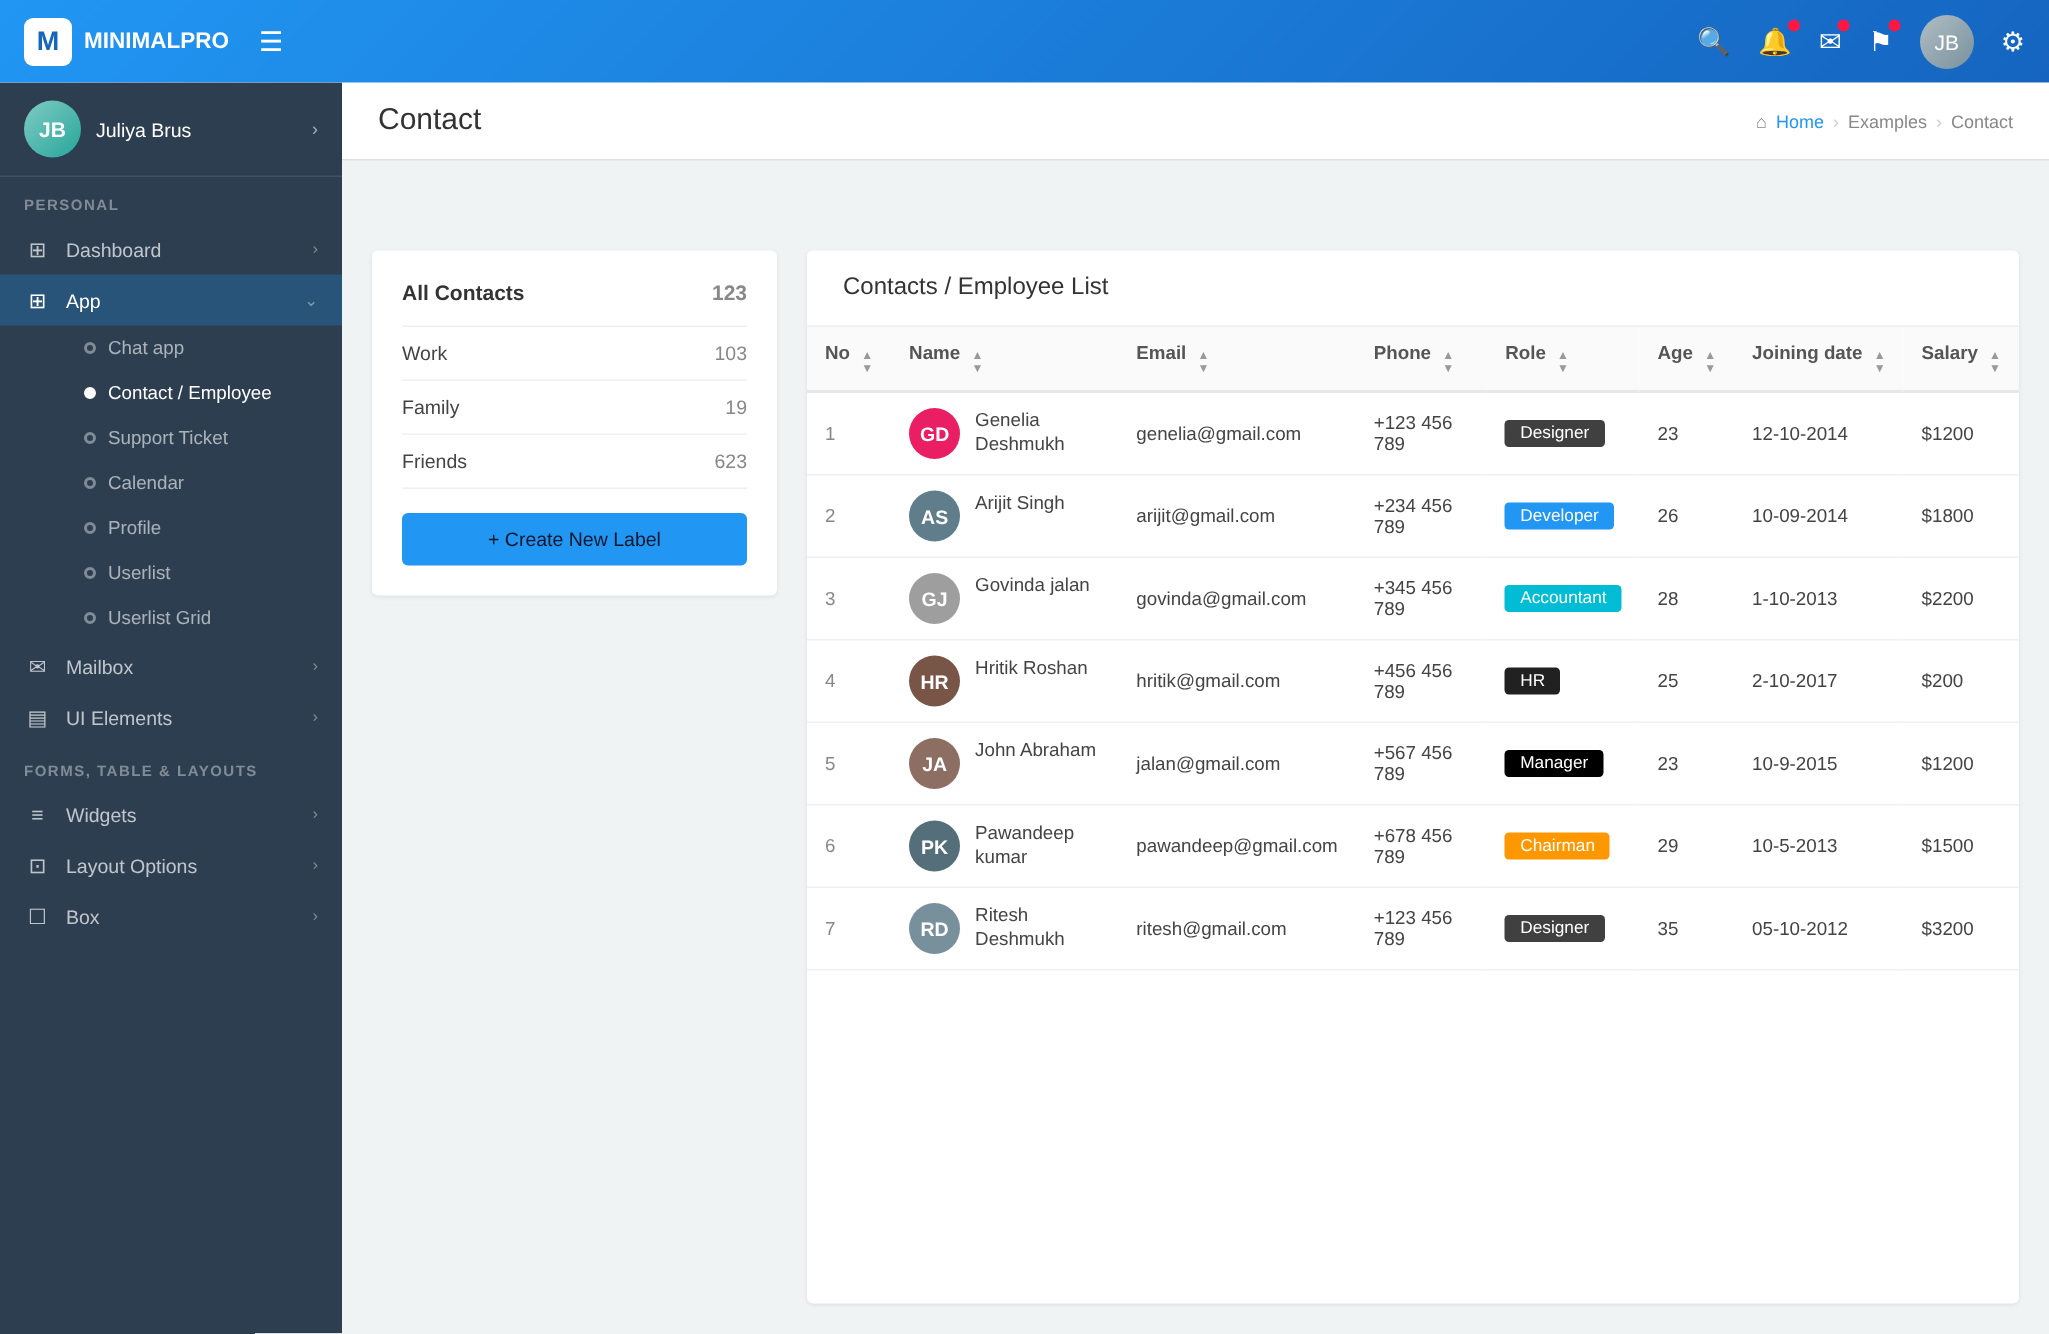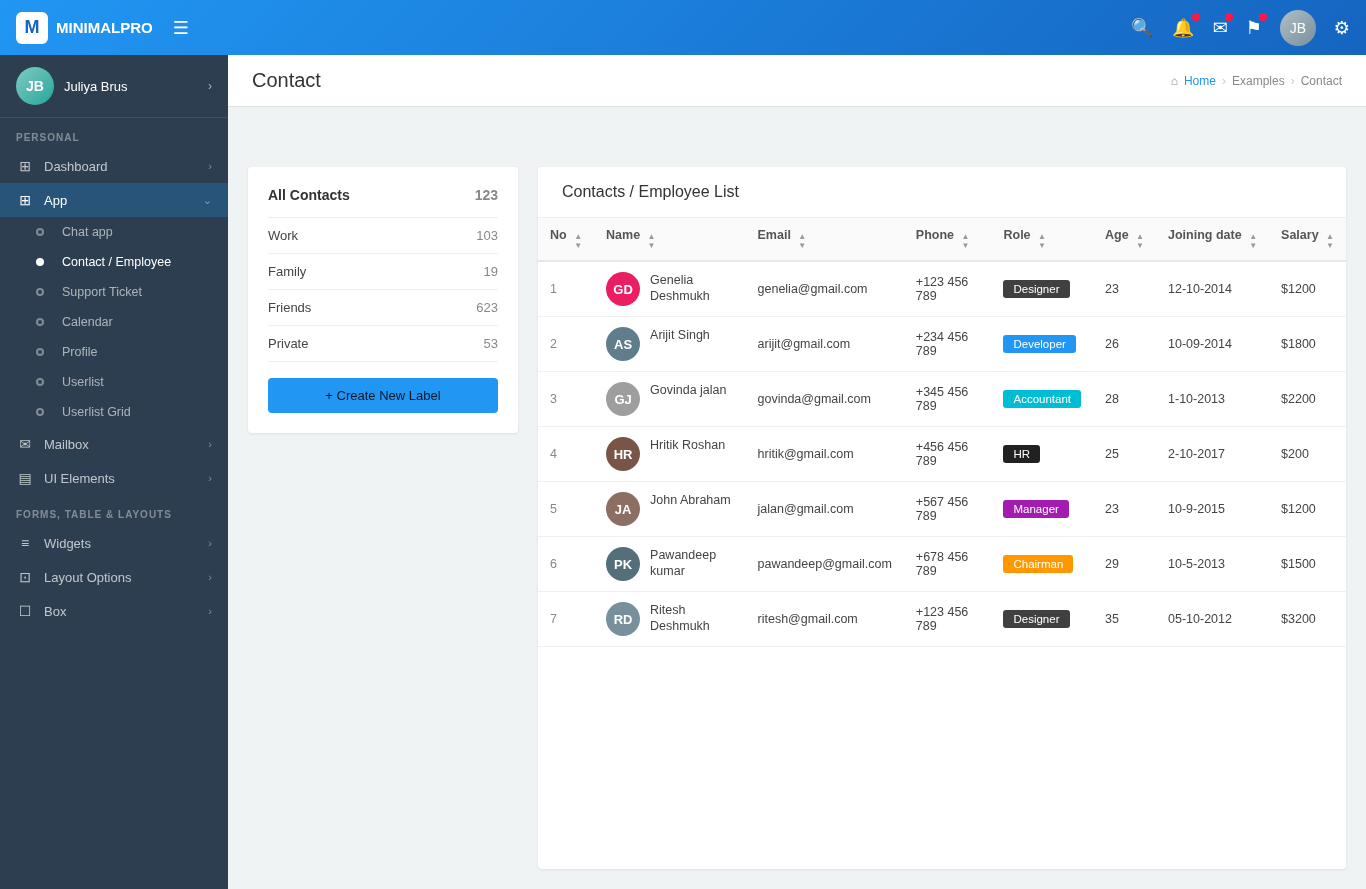--- a/index.html
+++ b/index.html
@@ -67,22 +67,22 @@
     }
     .sidebar-item {
       display: flex; align-items: center; gap: 10px;
       padding: 9px 16px; color: rgba(255,255,255,0.7); cursor: pointer;
       font-size: 13px; transition: background 0.2s;
     }
     .sidebar-item.active-parent { background: rgba(33,150,243,0.25); color: white; }
     .sidebar-item .item-icon { width: 18px; text-align: center; font-size: 14px; }
     .sidebar-item .item-arrow { margin-left: auto; font-size: 11px; color: rgba(255,255,255,0.4); }
     .sidebar-sub-item {
-      display: flex; align-items: center; gap: 18px;
-      padding: 8px 16px 8px 36px; color: rgba(255,255,255,0.6); cursor: pointer; font-size: 12.5px;
+      display: flex; align-items: center; gap: 8px;
+      padding: 8px 16px 8px 56px; color: rgba(255,255,255,0.6); cursor: pointer; font-size: 12.5px;
     }
     .sidebar-sub-item.active { color: white; font-weight: 500; }
     .sidebar-sub-item .dot {
       width: 8px; height: 8px; border-radius: 50%; border: 2px solid rgba(255,255,255,0.4);
       flex-shrink: 0;
     }
     .sidebar-sub-item.active .dot { border-color: white; background: white; }
 
     
     .content-area { flex: 1; display: flex; flex-direction: column; overflow: hidden; gap: 40px; }
@@ -165,21 +165,21 @@
     }
     .employee-name-text { font-size: 12.5px; color: #444; line-height: 1.3; }
     .role-badge {
       display: inline-block; padding: 3px 10px; border-radius: 3px;
       font-size: 11.5px; font-weight: 500; color: white; white-space: nowrap;
     }
     .role-designer { background: #404040; }
     .role-developer { background: #2196F3; }
     .role-accountant { background: #00bcd4; }
     .role-hr { background: #212121; }
-    .role-manager { background: #a21caf; }
+    .role-manager { background: #000000; }
     .role-chairman { background: #ff9800; }
     .table-scroll { overflow-y: auto; flex: 1; }
   </style>
 </head>
 <body>
 
 <nav class="topnav">
   <div class="topnav-logo">
     <div class="logo-m">M</div>
     <span>MINIMALPRO</span>
@@ -311,24 +311,20 @@
                    <span class="contact-label-count">103</span>
             </div>
             <div class="contact-label-row">
               <span class="contact-label-name">Family</span>
                    <span class="contact-label-count">19</span>
             </div>
             <div class="contact-label-row">
               <span class="contact-label-name">Friends</span>
                    <span class="contact-label-count">623</span>
             </div>
-            <div class="contact-label-row">
-              <span class="contact-label-name">Private</span>
-                   <span class="contact-label-count">53</span>
-            </div>
           </div>
         <button class="create-label-btn">+ Create New Label</button>
       </div>
 
       <div class="right-panel">
         <div class="table-header">
           <span class="table-title">Contacts / Employee List</span>
         </div>
         <div class="table-scroll">
           <table class="employee-table">

